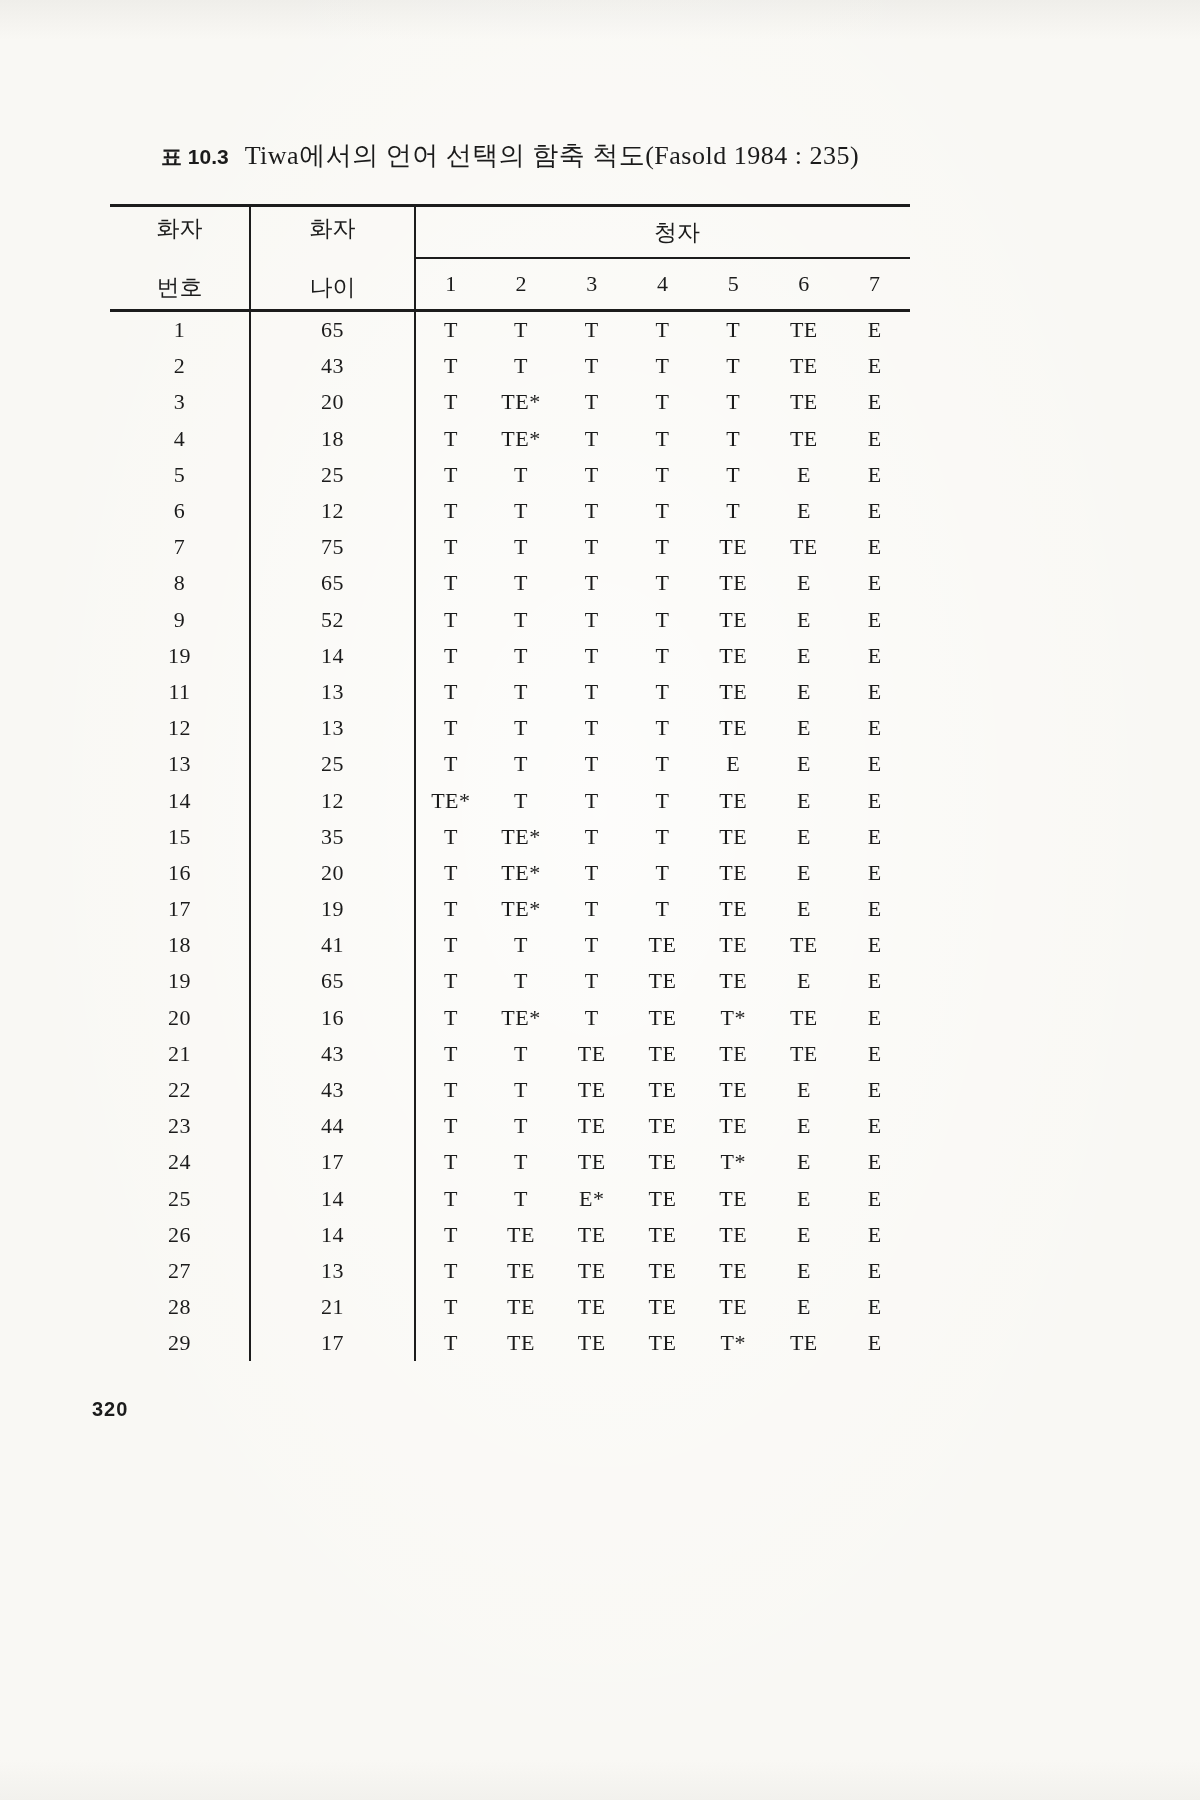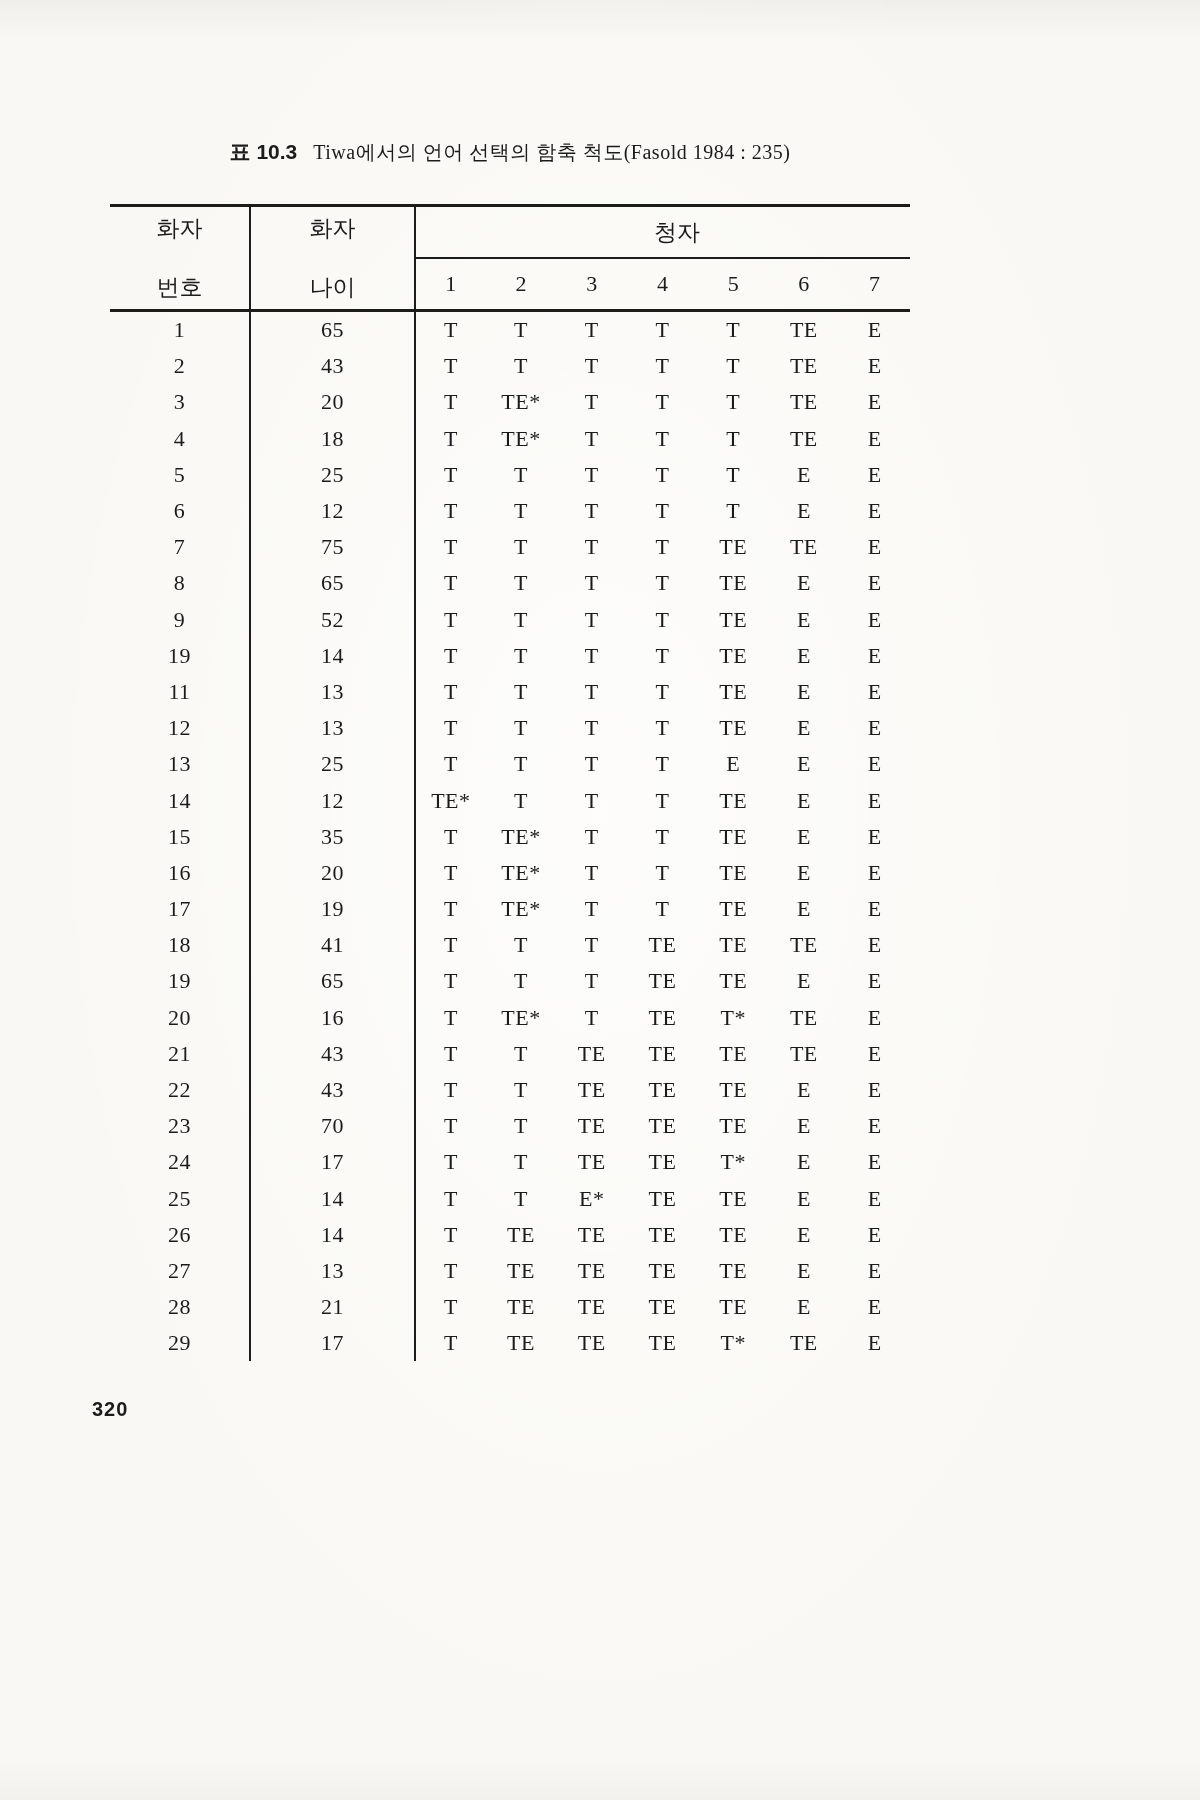--- a/index.html
+++ b/index.html
@@ -18,21 +18,21 @@
       linear-gradient(180deg,#efeeea 0,#f9f8f4 40px,#f9f8f4 1760px,#f2f1ed 1800px);
   }
   .title-row{
     position:absolute;left:110px;top:138px;width:800px;
     text-align:center;white-space:nowrap;
   }
   .title-label{
     font-family:"Liberation Sans","DejaVu Sans",sans-serif;
     font-weight:bold;font-size:21px;margin-right:16px;
   }
-  .title-text{font-size:20px;letter-spacing:.5px;}
+  .title-text{font-size:26px;letter-spacing:.5px;}
   .tbl-wrap{position:absolute;left:110px;top:204px;width:802px;}
   table.tbl{
     border-collapse:collapse;table-layout:fixed;width:800px;
     border-top:3px solid #1c1c1c;
   }
   .tbl col.c-no{width:140px;}
   .tbl col.c-age{width:165px;}
   .tbl th,.tbl td{
     font-weight:normal;text-align:center;vertical-align:middle;
     padding:0;font-size:22px;color:#1b1b1b;
@@ -340,21 +340,21 @@
             <td>T</td>
             <td>T</td>
             <td>TE</td>
             <td>TE</td>
             <td>TE</td>
             <td>E</td>
             <td>E</td>
           </tr>
           <tr>
             <td class="vr">23</td>
-            <td class="vr">70</td>
+            <td class="vr">44</td>
             <td>T</td>
             <td>T</td>
             <td>TE</td>
             <td>TE</td>
             <td>TE</td>
             <td>E</td>
             <td>E</td>
           </tr>
           <tr>
             <td class="vr">24</td>

